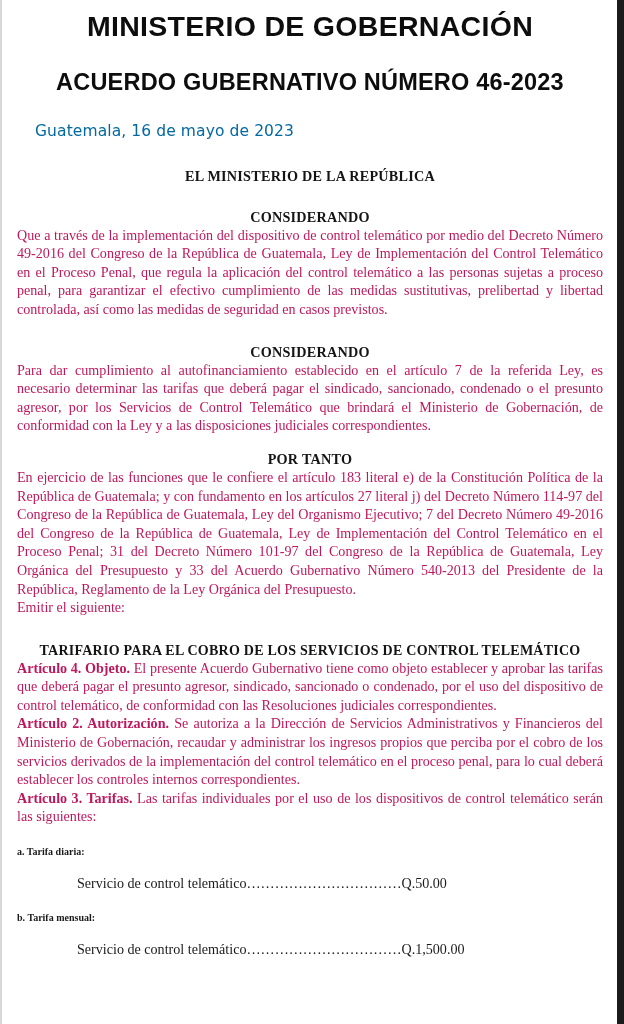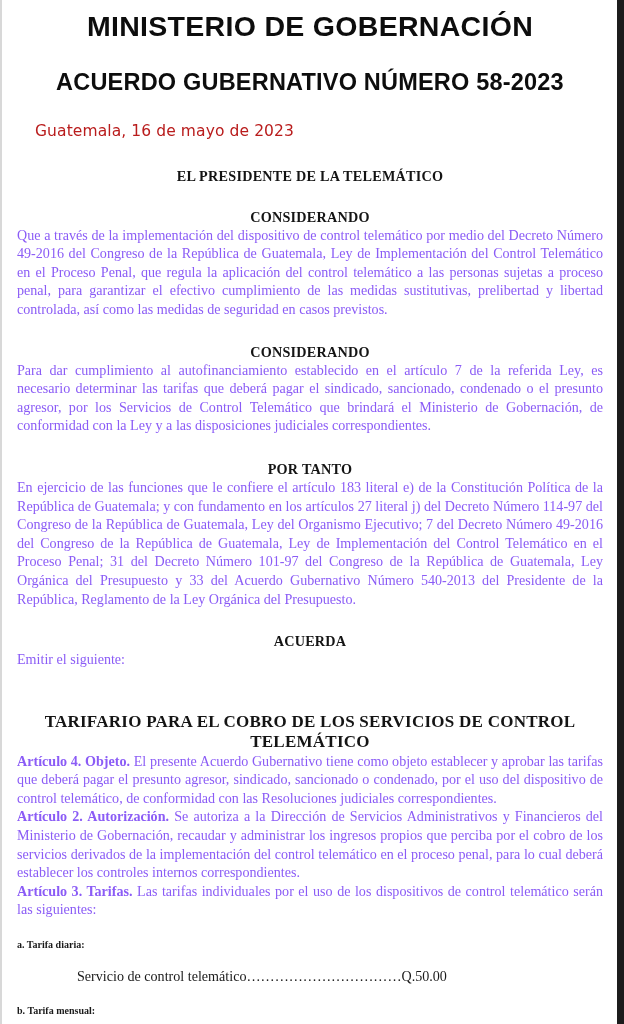--- a/index.html
+++ b/index.html
@@ -43,54 +43,54 @@
   .acuerdo-title {
     font-size: 23.5px;
     line-height: 1.05;
     padding-top: 28px;
     letter-spacing: 0.2px;
   }
   .date-line {
     font-family: "DejaVu Sans", "Liberation Sans", sans-serif;
     font-size: 15.5px;
     font-weight: 400;
-    color: #b91c1c;
+    color: #0369a1;
     text-align: left;
     padding-top: 27px;
     padding-left: 18px;
     letter-spacing: 0.1px;
   }
 
   
   .doc {
     padding-top: 6px;
   }
   .centered-heading {
     text-align: center;
     font-weight: bold;
     font-size: 14.2px;
     letter-spacing: 0.25px;
     color: #141414;
   }
   .h-presidente { margin-top: 22px; }
   .h-considerando-1 { margin-top: 24px; }
   .h-considerando-2 { margin-top: 25px; }
-  .h-portanto { margin-top: 26px; }
+  .h-portanto { margin-top: 16px; }
   .h-acuerda { margin-top: 25px; }
   .h-tarifario {
-    margin-top: 43px;
-    font-size: 17px;
+    margin-top: 26px;
+    font-size: 14px;
   }
 
   p.body {
     text-align: justify;
     font-size: 14.1px;
     line-height: 1.32;
     margin: 0;
-    color: #8b5cf6;
+    color: #be185d;
     hyphens: none;
   }
   .p-considerando-1 { margin-top: 20px; }
   .p-considerando-2 { margin-top: 21px; }
   .p-portanto { margin-top: 21px; }
   .p-emitir {
     margin-top: 6px;
     text-align: left;
   }
   .p-articulo { margin-top: 21px; }
@@ -116,39 +116,38 @@
   }
 </style>
 </head>
 <body>
 
 <div class="page">
   <div class="inner">
 
     <div class="masthead">
       <div class="ministry-title">MINISTERIO DE GOBERNACIÓN</div>
-      <div class="acuerdo-title">ACUERDO GUBERNATIVO NÚMERO 58-2023</div>
+      <div class="acuerdo-title">ACUERDO GUBERNATIVO NÚMERO 46-2023</div>
     </div>
 
     <div class="date-line">Guatemala, 16 de mayo de 2023</div>
 
     <div class="doc">
 
-      <div class="centered-heading h-presidente">EL PRESIDENTE DE LA TELEMÁTICO</div>
+      <div class="centered-heading h-presidente">EL MINISTERIO DE LA REPÚBLICA</div>
 
       <div class="centered-heading h-considerando-1">CONSIDERANDO</div>
       <p class="body p-considerando-1">Que a través de la implementación del dispositivo de control telemático por medio del Decreto Número 49-2016 del Congreso de la República de Guatemala, Ley de Implementación del Control Telemático en el Proceso Penal, que regula la aplicación del control telemático a las personas sujetas a proceso penal, para garantizar el efectivo cumplimiento de las medidas sustitutivas, prelibertad y libertad controlada, así como las medidas de seguridad en casos previstos.</p>
 
       <div class="centered-heading h-considerando-2">CONSIDERANDO</div>
       <p class="body p-considerando-2">Para dar cumplimiento al autofinanciamiento establecido en el artículo 7 de la referida Ley, es necesario determinar las tarifas que deberá pagar el sindicado, sancionado, condenado o el presunto agresor, por los Servicios de Control Telemático que brindará el Ministerio de Gobernación, de conformidad con la Ley y a las disposiciones judiciales correspondientes.</p>
 
       <div class="centered-heading h-portanto">POR TANTO</div>
       <p class="body p-portanto">En ejercicio de las funciones que le confiere el artículo 183 literal e) de la Constitución Política de la República de Guatemala; y con fundamento en los artículos 27 literal j) del Decreto Número 114-97 del Congreso de la República de Guatemala, Ley del Organismo Ejecutivo; 7 del Decreto Número 49-2016 del Congreso de la República de Guatemala, Ley de Implementación del Control Telemático en el Proceso Penal; 31 del Decreto Número 101-97 del Congreso de la República de Guatemala, Ley Orgánica del Presupuesto y 33 del Acuerdo Gubernativo Número 540-2013 del Presidente de la República, Reglamento de la Ley Orgánica del Presupuesto.</p>
 
-      <div class="centered-heading h-acuerda">ACUERDA</div>
       <p class="body p-emitir">Emitir el siguiente:</p>
 
       <div class="centered-heading h-tarifario">TARIFARIO PARA EL COBRO DE LOS SERVICIOS DE CONTROL TELEMÁTICO</div>
 
       <p class="body p-articulo">
         <span class="art-label">Artículo 4. Objeto.</span><span> El presente Acuerdo Gubernativo tiene como objeto establecer y aprobar las tarifas que deberá pagar el presunto agresor, sindicado, sancionado o condenado, por el uso del dispositivo de control telemático, de conformidad con las Resoluciones judiciales correspondientes.</span>
       </p>
 
       <p class="body p-articulo">
         <span class="art-label">Artículo 2. Autorización.</span><span> Se autoriza a la Dirección de Servicios Administrativos y Financieros del Ministerio de Gobernación, recaudar y administrar los ingresos propios que perciba por el cobro de los servicios derivados de la implementación del control telemático en el proceso penal, para lo cual deberá establecer los controles internos correspondientes.</span>

